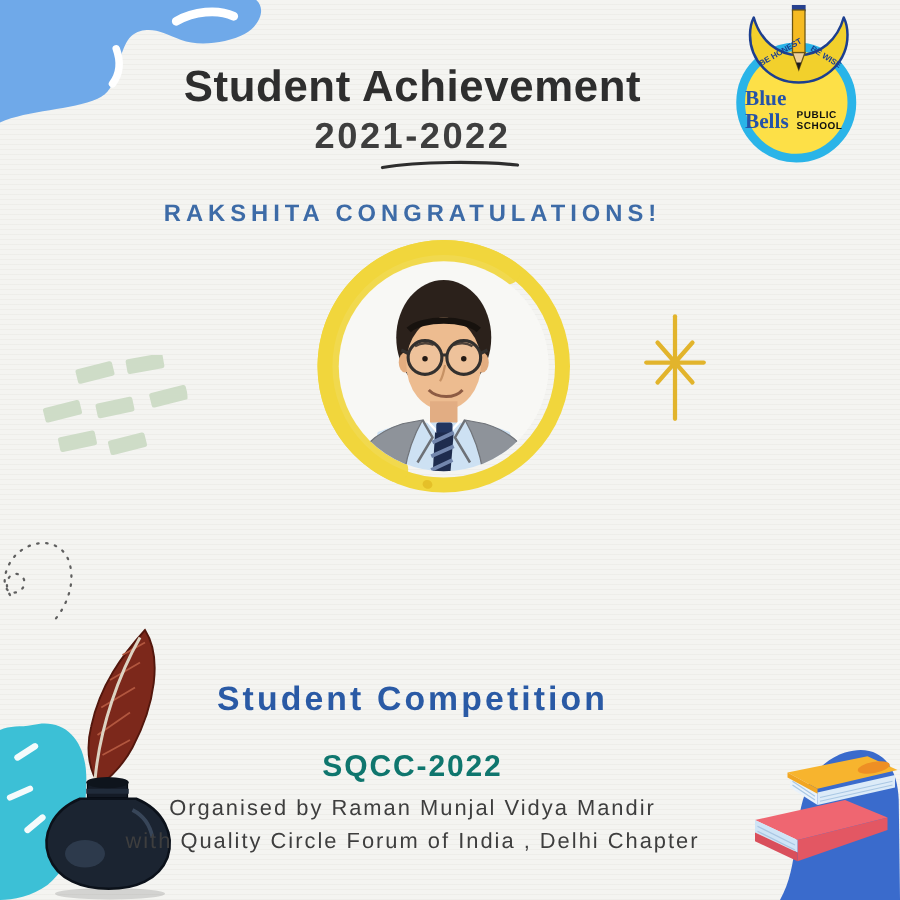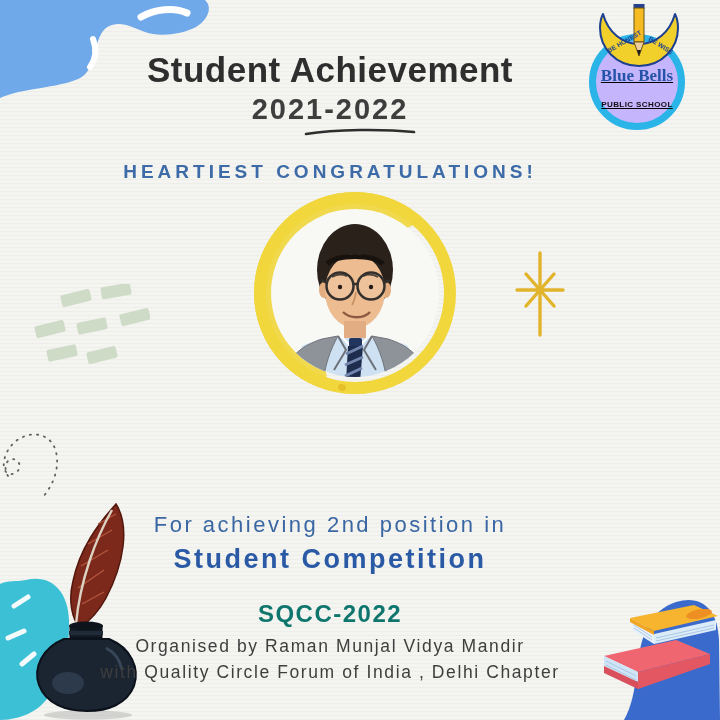--- a/index.html
+++ b/index.html
@@ -25,24 +25,23 @@
   .ach-intro{top:512px;font-size:22px;font-weight:500;color:#3a67a3;letter-spacing:2.5px;}
   .ach-event{top:544px;font-size:27px;font-weight:800;color:#2a5aa5;letter-spacing:2.5px;}
   .program{top:600px;font-size:24px;font-weight:800;color:#0f766e;letter-spacing:1.5px;}
   .org1{top:636px;font-size:17.5px;color:#3e3e3e;letter-spacing:1.6px;}
   .org2{top:662px;font-size:17.5px;color:#3e3e3e;letter-spacing:1.6px;}
 
   
   .logo{position:absolute;left:585px;top:4px;width:126px;height:130px;z-index:4;}
   .logo-ring{
     position:absolute;left:4px;top:30px;width:96px;height:96px;box-sizing:border-box;
-    border:7px solid #2ab4e8;border-radius:50%;background:#c4b5fd;
-    display:flex;flex-direction:column;align-items:center;justify-content:center;
+    border:7px solid #2ab4e8;border-radius:50%;background:#fde047;
+    display:flex;flex-direction:row;align-items:center;justify-content:center;
     padding-top:12px;
-    text-decoration:underline;
   }
   .logo-name{font-family:"Liberation Serif","DejaVu Serif",serif;font-weight:700;font-size:17px;color:#2553a8;line-height:1.05;}
   .logo-sub{font-size:8px;font-weight:800;color:#101010;letter-spacing:0.4px;margin-top:16px;}
   .logo-crescent{position:absolute;left:11px;top:0;}
 
   .photo-wrap{position:absolute;left:242px;top:180px;z-index:3;}
   .yellow-dot{position:absolute;left:338px;top:384px;width:8px;height:7px;border-radius:50%;
     background:#e5c028;transform:rotate(20deg);z-index:3;}
 </style>
 </head>
@@ -70,21 +69,21 @@
       <text x="13" y="49" font-size="6.5" font-weight="bold" fill="#1d3f8f" transform="rotate(-30 13 49)">BE HONEST</text>
       <text x="52" y="36" font-size="6.5" font-weight="bold" fill="#1d3f8f" transform="rotate(32 52 36)">BE WISE</text>
     </svg>
   </div>
 
   <div class="txt title">Student Achievement</div>
   <div class="txt session">2021-2022</div>
   <svg class="dec session-underline" width="114" height="10" viewBox="0 0 114 10">
     <path d="M3,7 C32,2 82,2 111,5" stroke="#2e2e2e" stroke-width="2.6" fill="none" stroke-linecap="round"></path>
   </svg>
-  <div class="txt congrats">HEARTIEST CONGRATULATIONS!</div>
+  <div class="txt congrats">RAKSHITA CONGRATULATIONS!</div>
 
   <svg class="photo-wrap" width="226" height="226" viewBox="0 0 226 226">
     <defs>
       <clipPath id="photoClip">
           <circle cx="113" cy="113" r="84"></circle>
         </clipPath>
     </defs>
     <circle cx="113" cy="113" r="95" fill="none" stroke="#f1d63c" stroke-width="12"></circle>
     <circle cx="113" cy="113" r="91" fill="none" stroke="#f1d63c" stroke-width="20" stroke-dasharray="300 272" stroke-linecap="round" transform="rotate(115 113 113)" opacity="0.9"></circle>
     <circle cx="113" cy="113" r="84" fill="#f8f8f5"></circle>
@@ -121,21 +120,20 @@
   <svg class="dec" style="left:510px;top:250px;" width="64" height="90" viewBox="0 0 64 90">
     <g stroke="#e2b42c" stroke-width="3.4" stroke-linecap="round">
       <path d="M30,3 L30,85"></path>
       <path d="M7,40 L53,40"></path>
       <path d="M16,24 L44,56"></path>
       <path d="M44,24 L16,56"></path>
     </g>
     <circle cx="30" cy="40" r="4" fill="#e2b42c"></circle>
   </svg>
 
-  <div class="txt ach-intro">For achieving 2nd position in</div>
   <div class="txt ach-event">Student Competition</div>
   <div class="txt program">SQCC-2022</div>
   <div class="txt org2">with Quality Circle Forum of India , Delhi Chapter</div>
   <div class="txt org1">Organised by Raman Munjal Vidya Mandir</div>
 
   <svg class="dec" style="left:28px;top:284px;" width="122" height="98" viewBox="0 0 122 98">
     <g fill="#cedcc7">
       <rect x="33" y="8" width="30" height="12" rx="2" transform="rotate(-14 48 14)"></rect>
       <rect x="73" y="1" width="30" height="12" rx="2" transform="rotate(-10 88 7)"></rect>
       <rect x="7" y="39" width="30" height="12" rx="2" transform="rotate(-14 22 45)"></rect>

